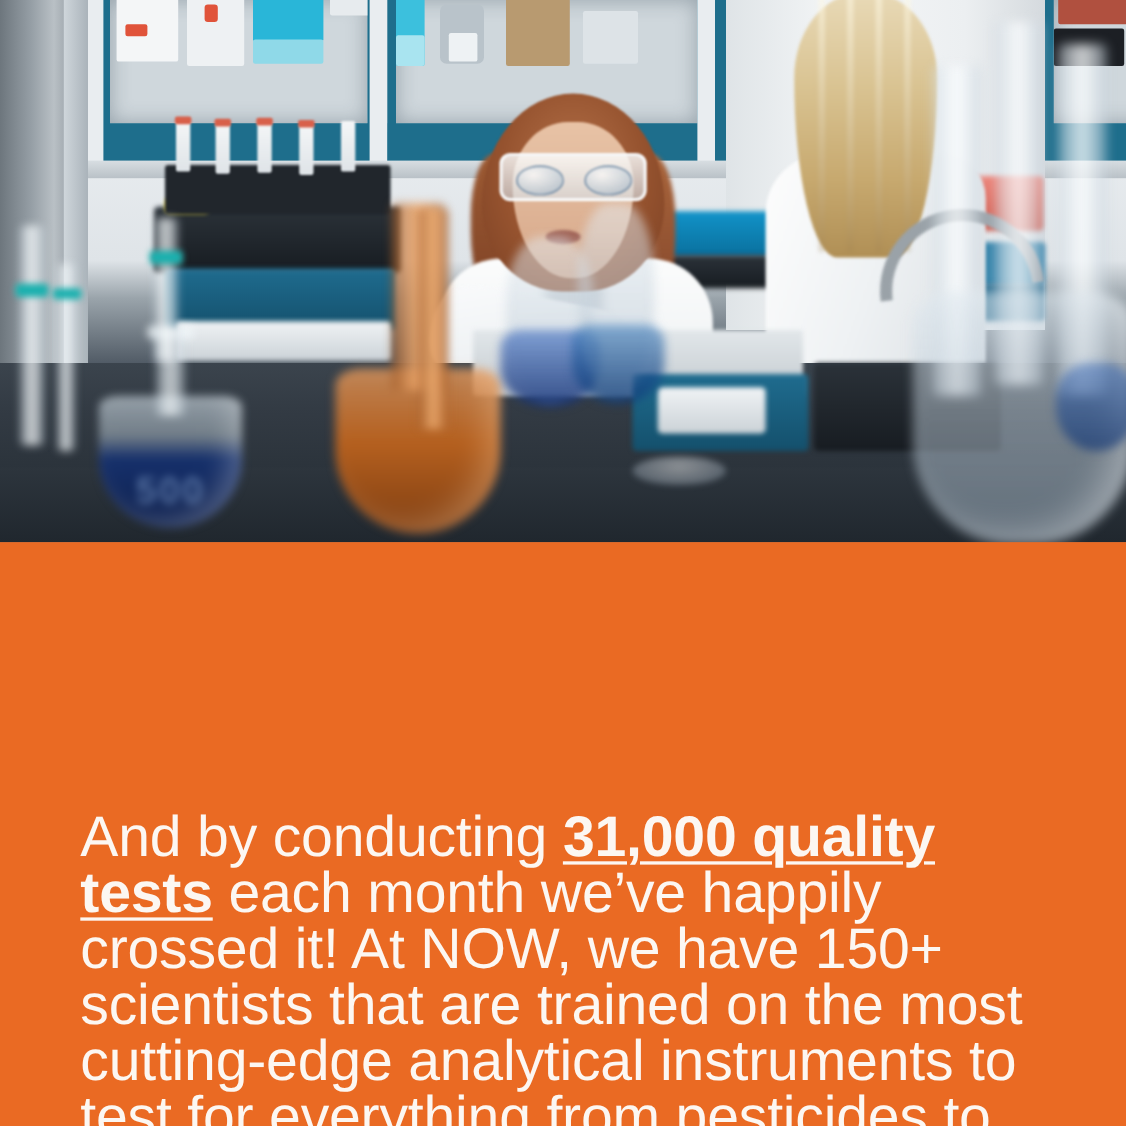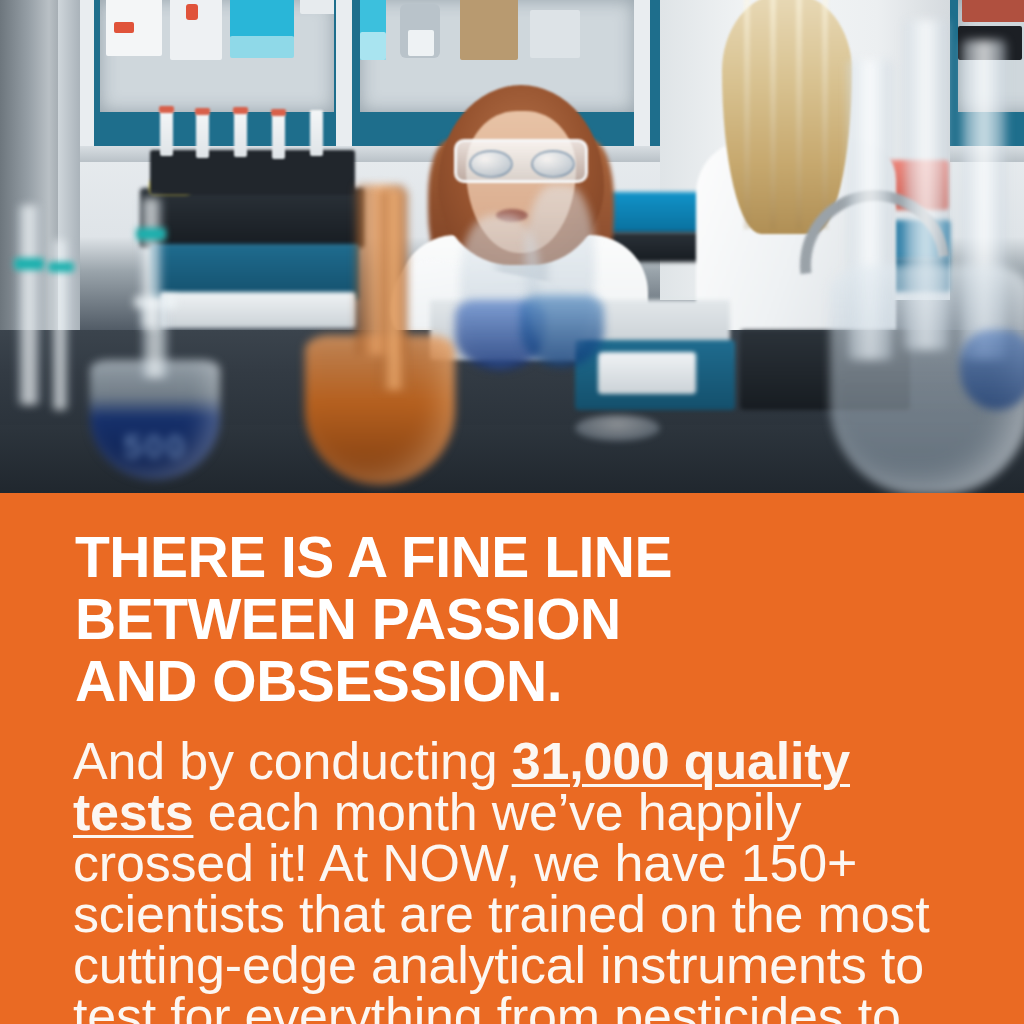--- a/index.html
+++ b/index.html
@@ -429,21 +429,18 @@
       <div class="clear-col" style="left:18px;"></div>
       <div class="clear-col" style="left:74px;top:-40px;height:330px;"></div>
       <div class="clear-col" style="left:132px;top:-20px;height:320px;"></div>
       <div class="clear-body"></div>
     </div>
     <div class="fg-glass-small" style="left:960px;top:330px;width:74px;height:80px;background:linear-gradient(180deg,rgba(60,110,190,.5),rgba(24,58,116,.7));"></div>
   </div>
 
   <div class="panel"></div>
 
-  <h1 class="headline">THERE IS A FINE LINE
-BETWEEN PASSION
-AND OBSESSION.</h1>
 
   <p class="body-copy">
     <span>And by conducting </span><span class="hl">31,000 quality tests</span><span> each month we’ve happily crossed it! At NOW, we have 150+ scientists that are trained on the most cutting-edge analytical instruments to test for everything from pesticides to potency.</span>
   </p>
 
 </div>
 
 </body></html>

